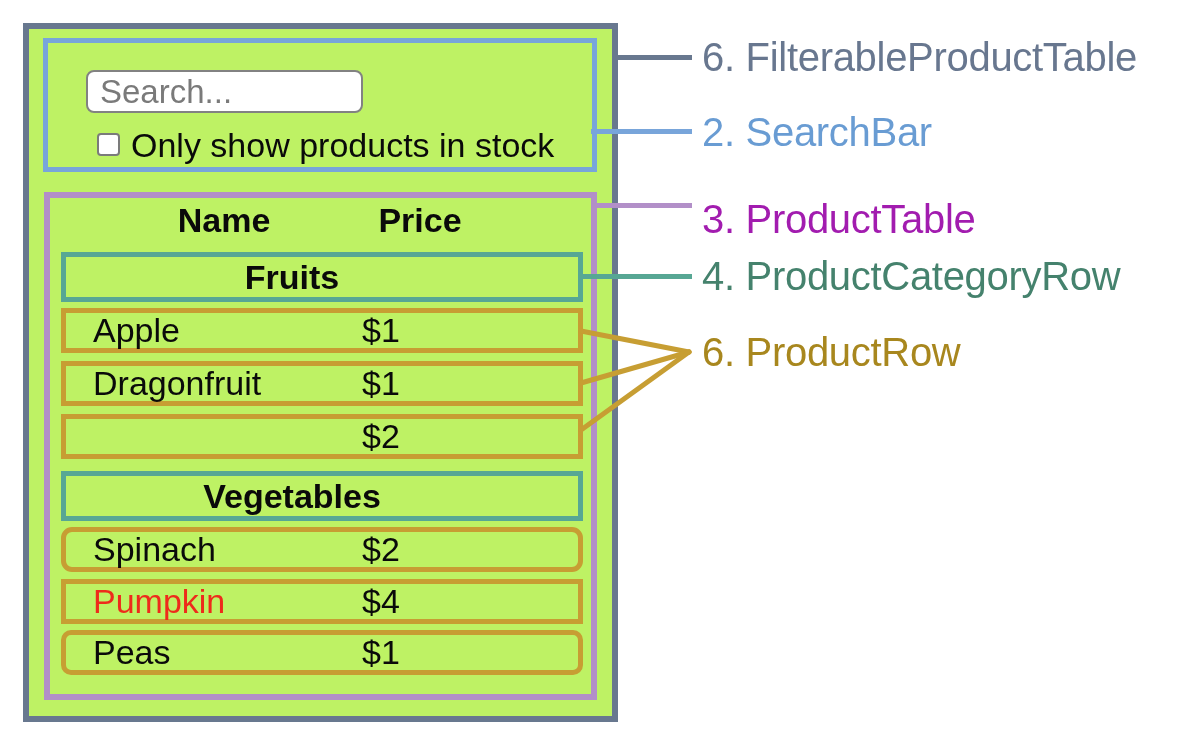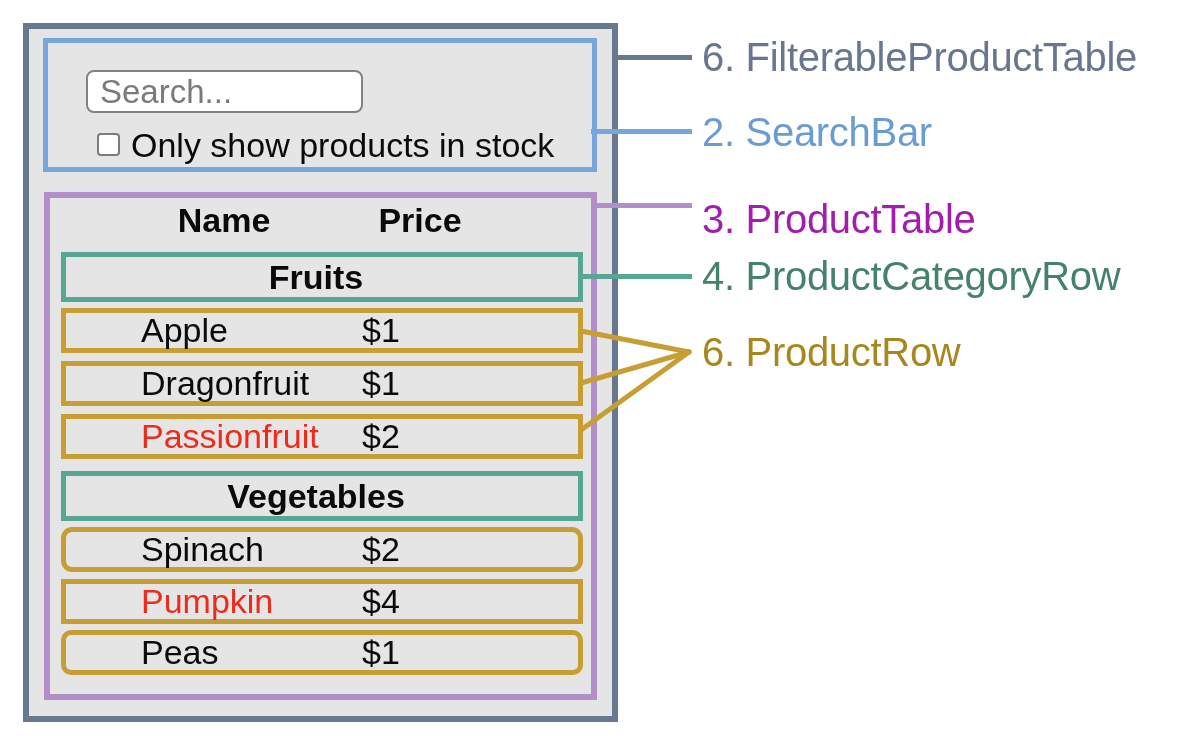--- a/index.html
+++ b/index.html
@@ -1,20 +1,20 @@
 <!DOCTYPE html>
 <html><head>
 <meta charset="utf-8">
 <style>
   html,body { margin:0; padding:0; background:#ffffff; }
   .canvas {
     position:relative; width:1148px; height:744px; background:#ffffff;
     font-family:"Liberation Sans", sans-serif; overflow:hidden;
   }
-  .box { position:absolute; box-sizing:border-box; background:#e5e5e5;padding-left:48px; }
+  .box { position:absolute; box-sizing:border-box; background:#bef264; }
 
   
   .outer-box       { left:23px;  top:23px;  width:595px; height:699px; border:6px solid #68788F; }
   .searchbar-box   { left:43px;  top:38px;  width:554px; height:134px; border:5px solid #78A5DA; }
   .table-box       { left:44px;  top:192px; width:553px; height:508px; border:6px solid #B28FC8; }
   .category-row    { left:61px;  width:522px; height:50px; border:5px solid #57A794;
                      display:flex; align-items:center; justify-content:center; padding-right:60px;
                      font-size:34px; font-weight:bold; color:#0A0A0A; }
   .product-row     { left:61px;  width:522px; height:45px; border:5px solid #C79E33;
                      display:flex; align-items:center; font-size:34px; color:#0A0A0A; }
@@ -83,21 +83,20 @@
 
   <div class="box product-row" style="top:308px;">
     <span class="p-name">Apple</span>
     <span class="p-price">$1</span>
   </div>
   <div class="box product-row" style="top:361px;">
     <span class="p-name">Dragonfruit</span>
     <span class="p-price">$1</span>
   </div>
   <div class="box product-row" style="top:414px;">
-    <span class="p-name red-text">Passionfruit</span>
     <span class="p-price">$2</span>
   </div>
 
   <div class="box category-row" style="top:471px;align-items:center;">
     <span>Vegetables</span>
   </div>
 
   <div class="box product-row" style="top:527px;border-radius:11px;">
     <span class="p-name">Spinach</span>
     <span class="p-price">$2</span>

